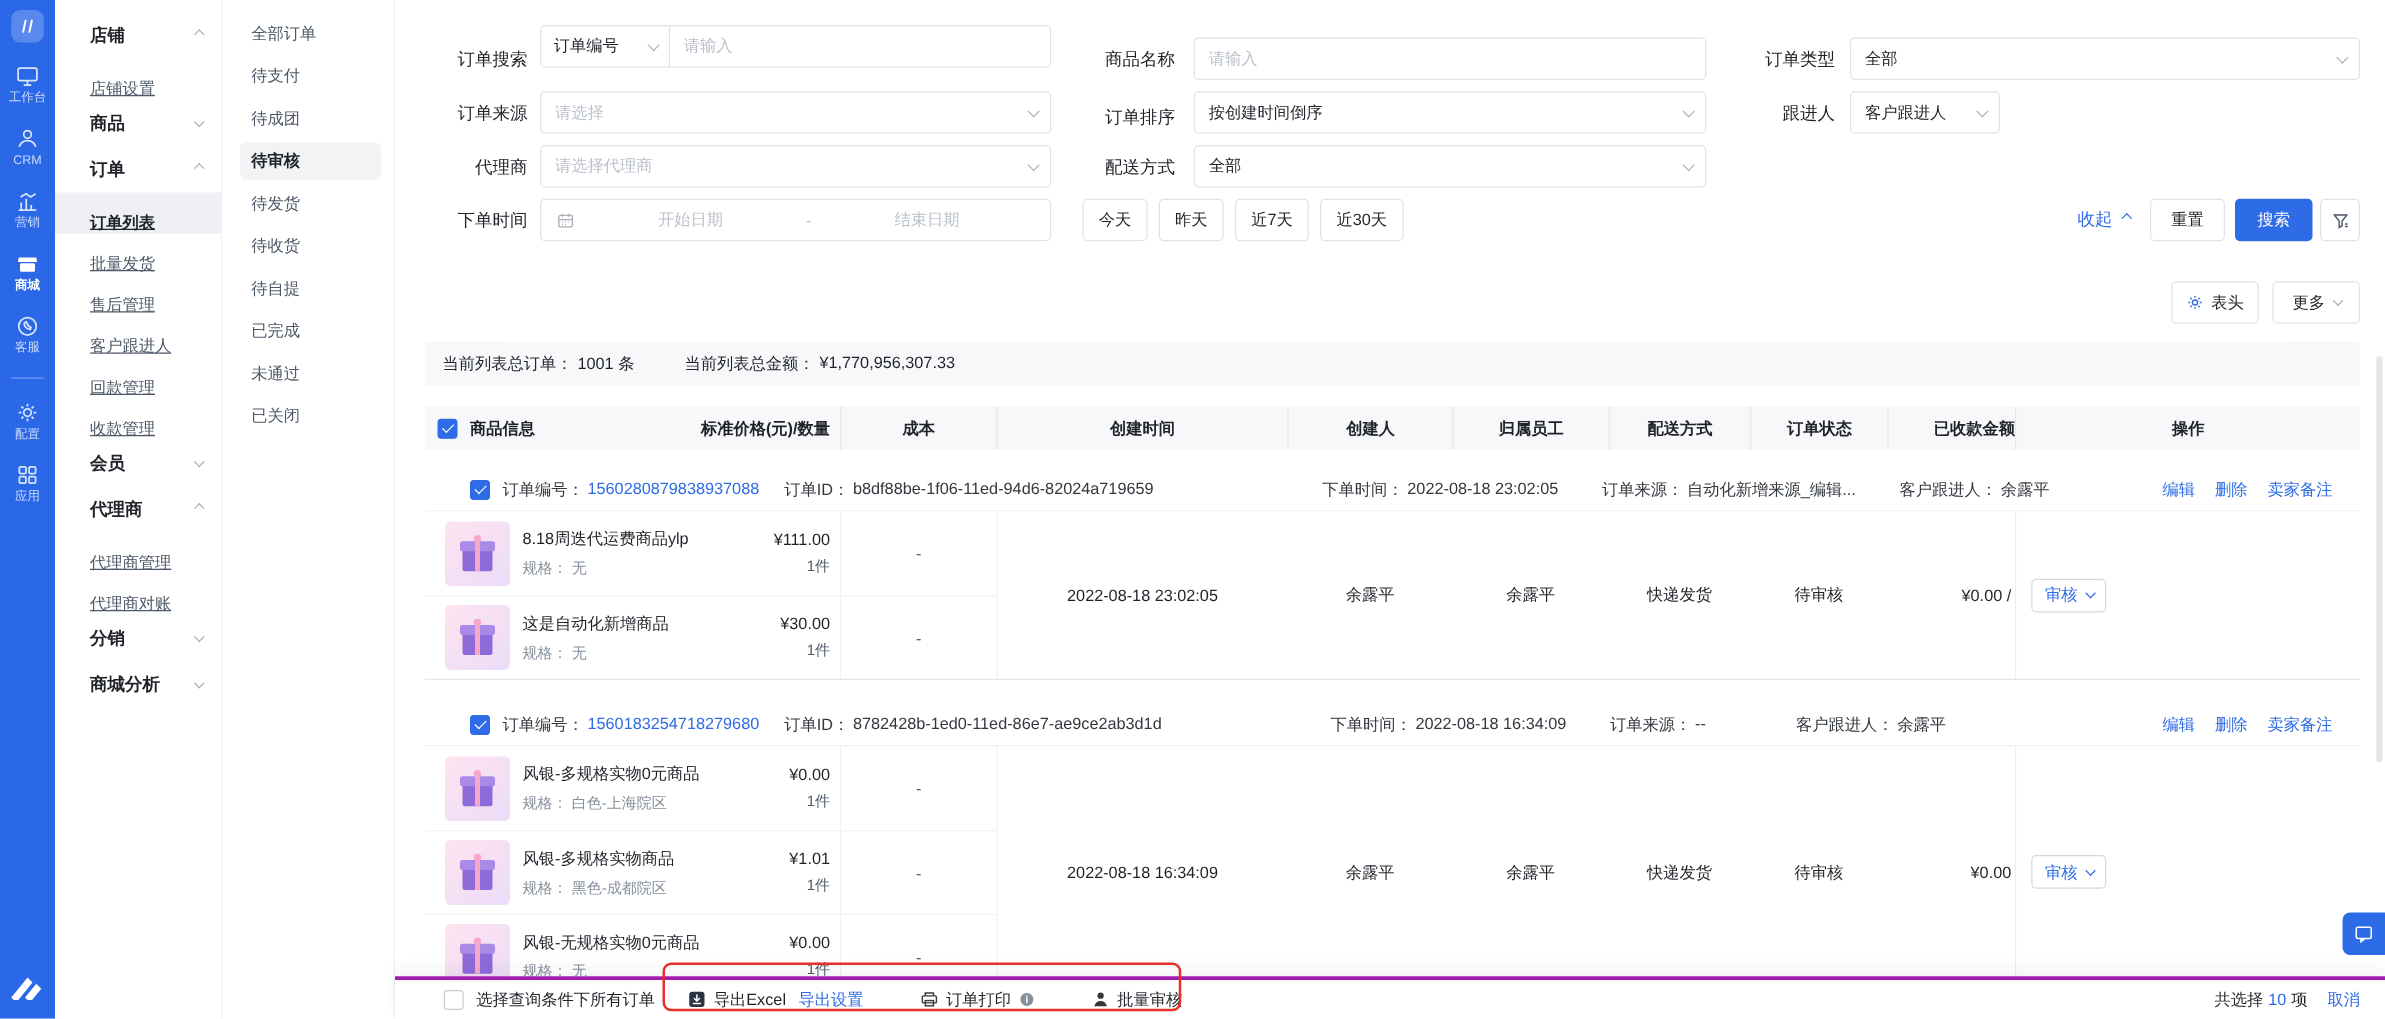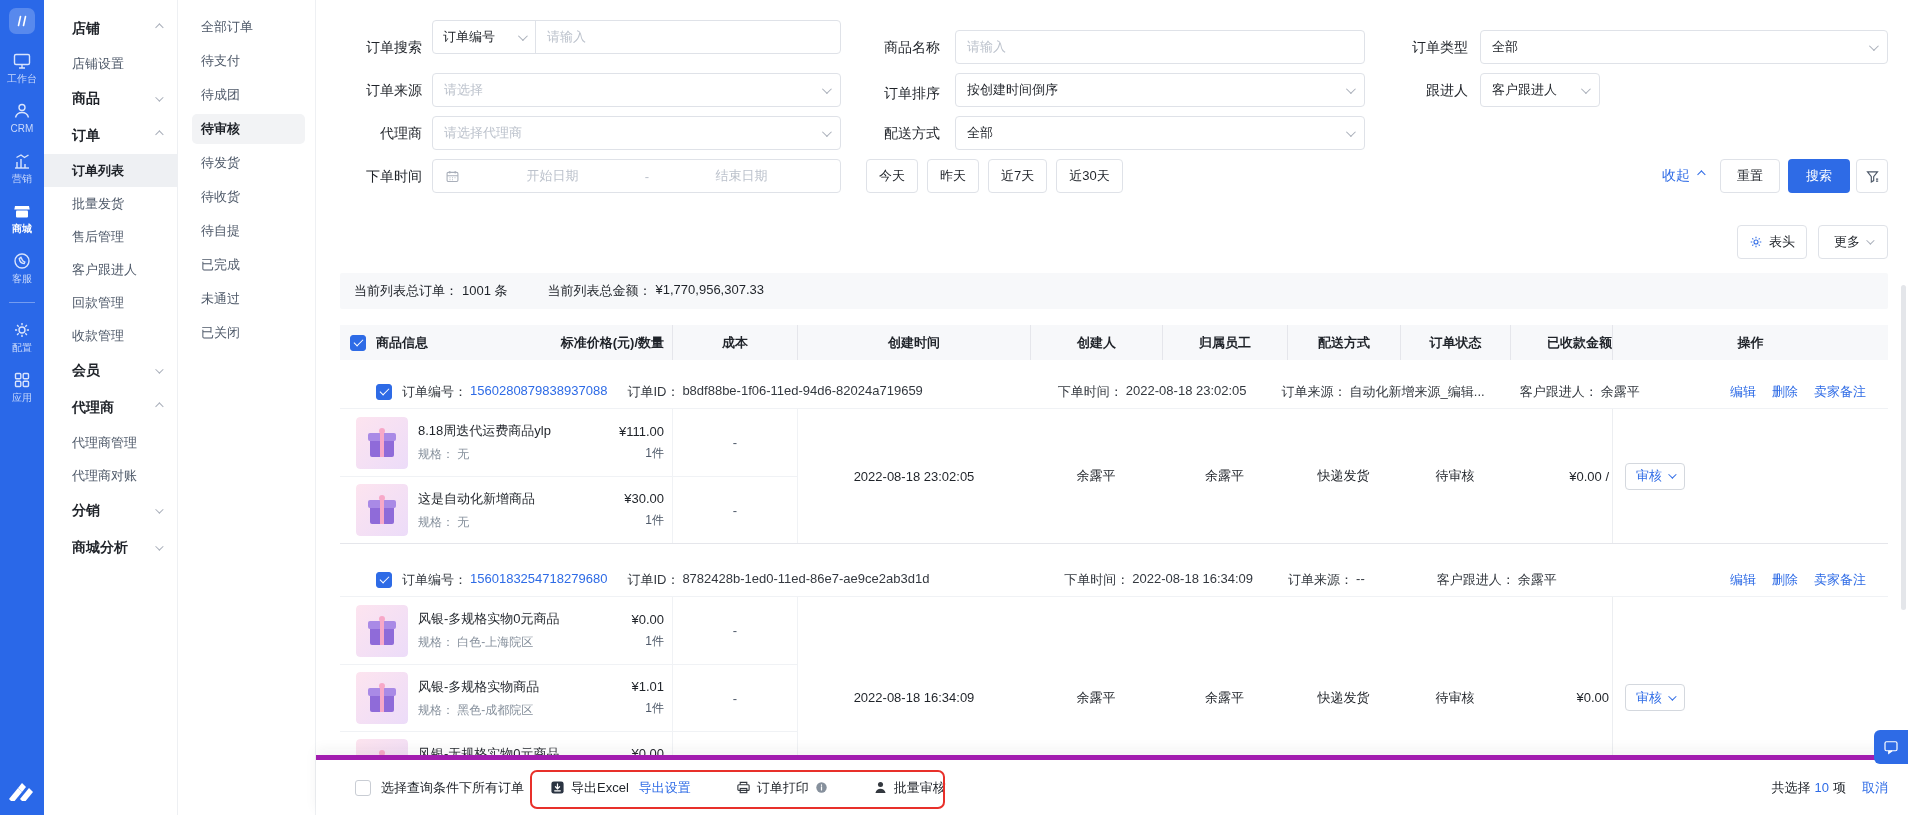--- a/index.html
+++ b/index.html
@@ -12,21 +12,21 @@
   .rail-logo { margin-top:8px; width:26px; height:26px; border-radius:7px; background:rgba(255,255,255,.22); display:flex; align-items:center; justify-content:center; cursor:pointer; }
   .rail-item { margin-top:17px; display:flex; flex-direction:column; align-items:center; gap:3px; color:#c9d9fb; font-size:10px; cursor:pointer; line-height:1; }
   .rail-item.active { color:#fff; font-weight:bold; }
   .rail-item svg { width:20px; height:20px; }
   .rail-div { width:26px; border-top:1px solid rgba(255,255,255,.35); margin-top:18px; }
   .rail-bottom { position:absolute; bottom:10px; left:50%; transform:translateX(-50%); }
 
   
   .menu { width:134px; flex-shrink:0; border-right:1px solid #eef0f3; padding-top:10px; background:#fff; }
   .m-group { display:flex; align-items:center; justify-content:space-between; padding:0 16px 0 28px; height:37px; font-size:14px; font-weight:bold; color:#1f2329; cursor:pointer; }
-  .m-item { padding-left:28px; height:33px; display:flex; align-items:center; font-size:13px; color:#4e5969; cursor:pointer; }
+  .m-item { padding-left:28px; height:33px; display:flex; align-items:flex-end; font-size:13px; color:#4e5969; cursor:pointer;text-decoration:underline; }
   .m-item.active { background:#eef0f3; color:#1f2329; font-weight:bold; }
 
   
   .status-col { width:138px; flex-shrink:0; border-right:1px solid #eef0f3; padding-top:12px; background:#fff; }
   .s-item { margin:0 10px 4px 14px; height:30px; padding-left:9px; display:flex; align-items:center; font-size:13px; color:#4e5969; border-radius:5px; cursor:pointer; }
   .s-item.active { background:#f2f3f5; color:#1f2329; font-weight:bold; }
 
   
   .main { position:relative; flex:1; overflow:hidden; background:#fff; }
 
@@ -90,21 +90,21 @@
   .c-cost { grid-column:4; display:flex; align-items:center; justify-content:center; color:#4e5969; border-left:1px solid #f0f2f5; font-size:13px; }
   .bt { border-top:1px solid #f0f2f5; }
   .sc { display:flex; align-items:center; justify-content:center; font-size:13px; color:#1f2329; }
   .sc.cl { border-left:1px solid #f0f2f5; }
   .sc.money { justify-content:flex-end; padding-right:3px; }
   .op-cell { grid-column:11; border-left:1px solid #eceef1; display:flex; align-items:center; padding-left:12px; }
   .audit-btn { height:27px; padding:0 10px; border:1px solid #d4d8de; border-radius:4px; color:#2e6be6; font-size:13px; display:inline-flex; align-items:center; gap:6px; background:#fff; cursor:pointer; }
   .thumb { width:52px; height:52px; border-radius:4px; flex-shrink:0; }
 
   
-  .footer { position:absolute; left:316px; right:0; bottom:0; height:60px; background:#fff; border-top:5px solid #a21caf; box-shadow:0 -6px 12px rgba(31,35,41,.05); display:flex; align-items:center; z-index:5; font-size:13px; }
+  .footer { position:absolute; left:316px; right:0; bottom:0; height:34px; background:#fff; border-top:3px solid #a21caf; box-shadow:0 -6px 12px rgba(31,35,41,.05); display:flex; align-items:center; z-index:5; font-size:13px; }
   .f-label { margin-left:10px; color:#1f2329; white-space:nowrap; }
   .f-group { display:flex; align-items:center; gap:6px; margin-left:45px; color:#1f2329; cursor:pointer; white-space:nowrap; }
   .f-group.first { margin-left:26px; }
   .f-right { margin-left:auto; padding-right:20px; display:flex; align-items:center; gap:4px; }
   .f-right .cancel { margin-left:12px; }
 
   .annotation { position:absolute; left:530px; top:770px; width:415px; height:39px; border:2.5px solid #e8302a; border-radius:7px; z-index:9; pointer-events:none; }
   .float-fb { position:absolute; right:0; top:730px; width:34px; height:34px; background:#2e6be6; border-radius:6px 0 0 6px; display:flex; align-items:center; justify-content:center; z-index:6; cursor:pointer; }
   .scroll-thumb { position:absolute; right:2px; top:285px; width:5px; height:325px; background:#e4e6ea; border-radius:3px; }
 </style>

